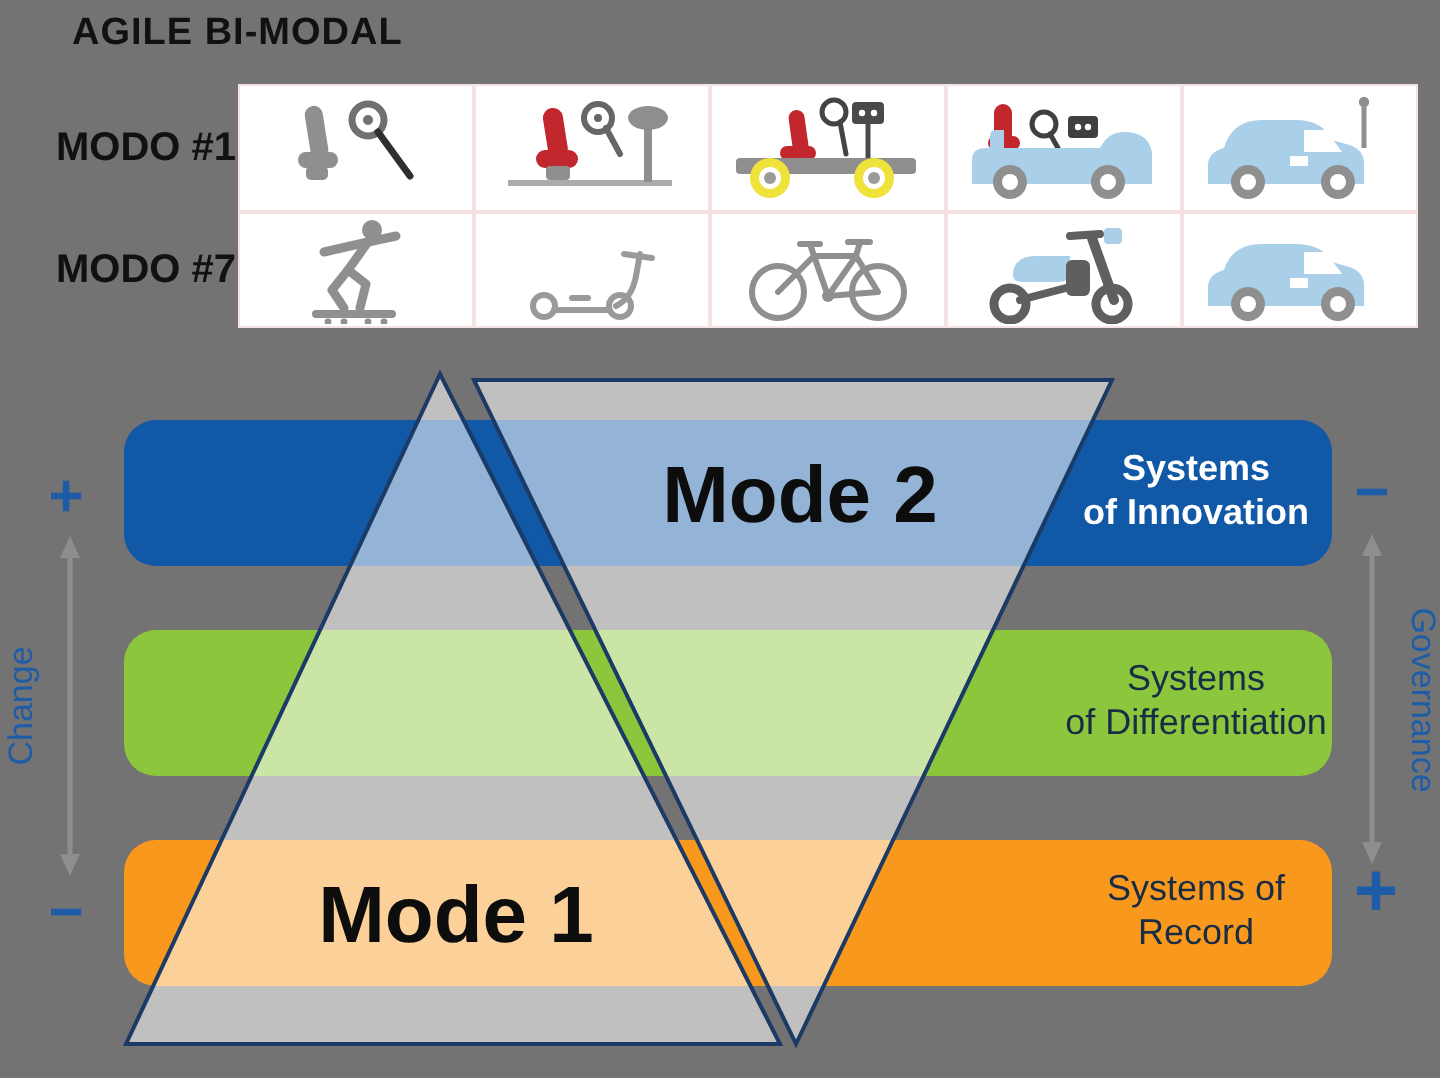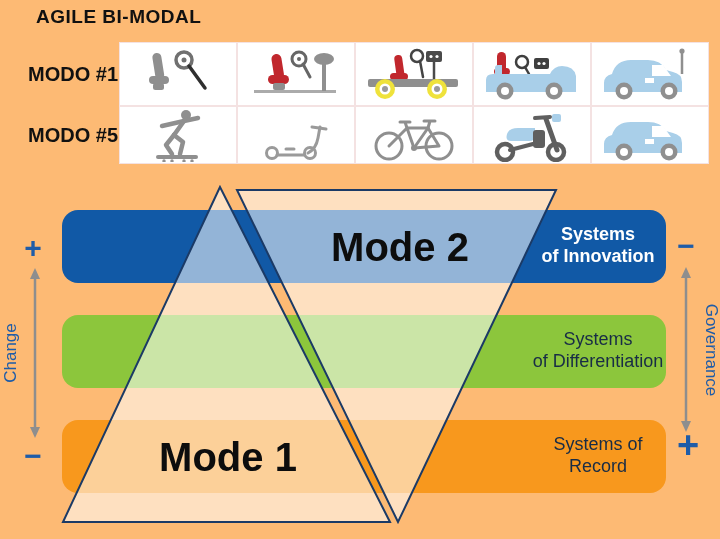--- a/index.html
+++ b/index.html
@@ -1,17 +1,17 @@
 <!DOCTYPE html>
 <html><head>
 <meta charset="utf-8">
 <style>
   html,body{margin:0;padding:0;background:#ffffff;}
   #canvas{
-    position:relative;width:720px;height:539px;background:#fdba74;overflow:hidden;
+    position:relative;width:720px;height:539px;background:#737373;overflow:hidden;
     font-family:"Liberation Sans", sans-serif;
   }
   .title{
     position:absolute;left:36px;top:6px;font-size:19px;font-weight:700;color:#111111;
     letter-spacing:0.5px;white-space:nowrap;
   }
   .row-label{
     position:absolute;left:28px;width:92px;font-size:20px;font-weight:700;color:#111111;
     white-space:nowrap;
   }
@@ -30,21 +30,21 @@
   .diagram-svg{position:absolute;left:0;top:0;}
 </style>
 </head>
 <body>
 
 <div id="canvas">
 
   <div class="title">AGILE BI-MODAL</div>
 
   <div class="row-label r1">MODO #1</div>
-  <div class="row-label r2">MODO #5</div>
+  <div class="row-label r2">MODO #7</div>
 
   <div class="icon-grid">
 
     <div class="icon-cell">
       <svg width="106" height="56" viewBox="0 0 104 56">
         <g fill="#8F8F8F">
           <rect x="26" y="7" width="9" height="27" rx="4.5" transform="rotate(-9 30 9)"></rect>
           <rect x="23" y="30" width="20" height="8" rx="4"></rect>
           <rect x="27" y="37" width="11" height="7" rx="2.5"></rect>
         </g>

